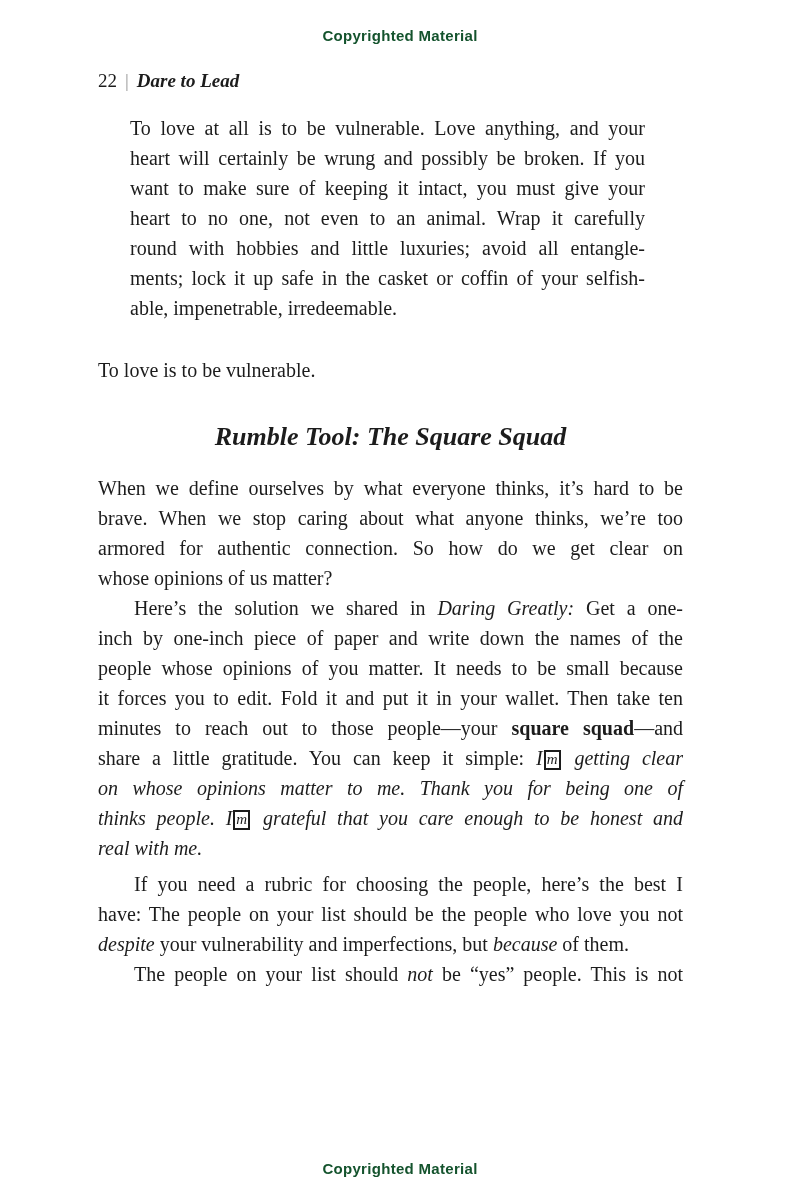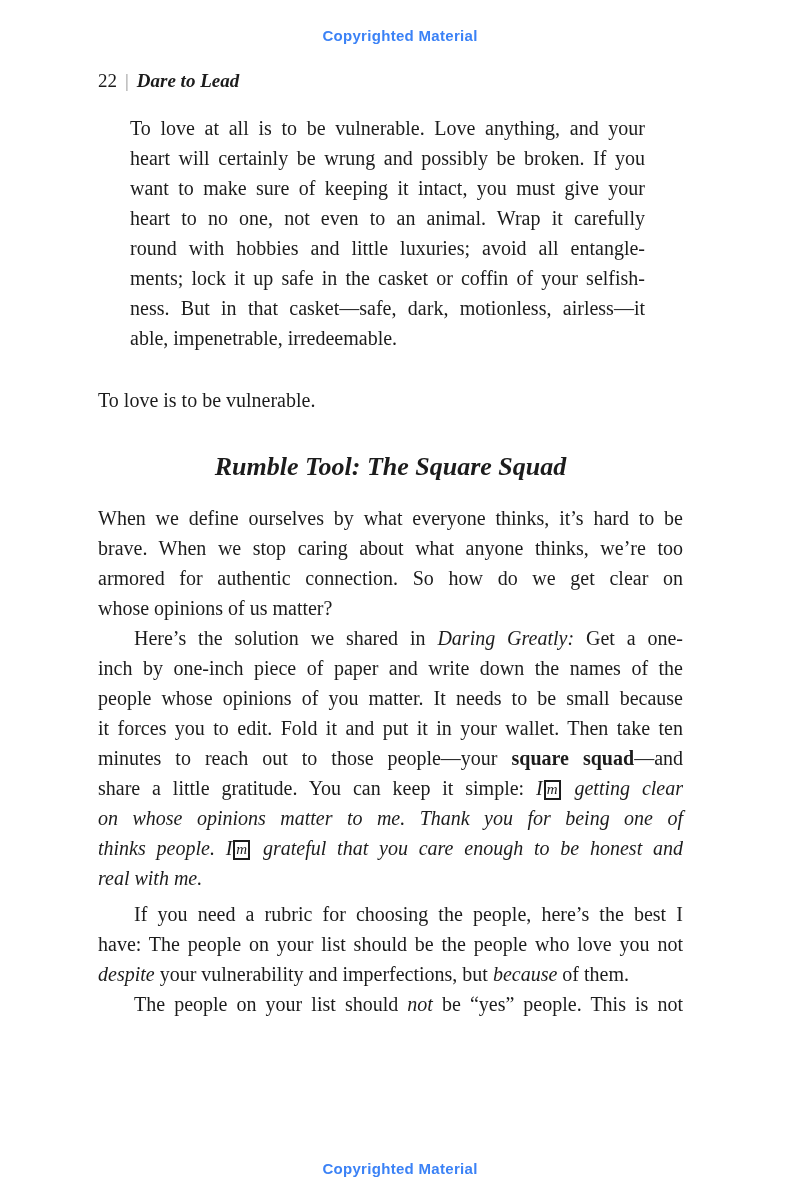--- a/index.html
+++ b/index.html
@@ -13,21 +13,21 @@
     overflow: hidden;
   }
   .copyright {
     position: absolute;
     left: 0; right: 0;
     text-align: center;
     font-family: "Liberation Sans", sans-serif;
     font-weight: bold;
     font-size: 15px;
     letter-spacing: 0.3px;
-    color: #3b82f6;
+    color: #14532d;
   }
   .copyright.top { top: 27px; }
   .copyright.bottom { top: 1160px; }
   .page-header {
     position: absolute;
     left: 98px;
     top: 70px;
     font-size: 19px;
     color: #1c1c1c;
   }
@@ -84,21 +84,20 @@
   </div>
 
   <div class="content" id="content">
       <div class="block block-0 quote">
         <div class="line j"><span>To love at all is to be vulnerable. Love anything, and your</span></div>
         <div class="line j"><span>heart will certainly be wrung and possibly be broken. If you</span></div>
         <div class="line j"><span>want to make sure of keeping it intact, you must give your</span></div>
         <div class="line j"><span>heart to no one, not even to an animal. Wrap it carefully</span></div>
         <div class="line j"><span>round with hobbies and little luxuries; avoid all entangle-</span></div>
         <div class="line j"><span>ments; lock it up safe in the casket or coffin of your selfish-</span></div>
-        <div class="line j"><span>ness. But in that casket—safe, dark, motionless, airless—it</span></div>
         <div class="line"><span>able, impenetrable, irredeemable.</span></div>
       </div>
       <div class="block block-1 plain">
         <div class="line"><span>To love is to be vulnerable.</span></div>
       </div>
       <div class="block block-2 heading">Rumble Tool: The Square Squad</div>
       <div class="block block-3 para">
         <div class="line j"><span>When we define ourselves by what everyone thinks, it’s hard to be</span></div>
         <div class="line j"><span>brave. When we stop caring about what anyone thinks, we’re too</span></div>
         <div class="line j"><span>armored for authentic connection. So how do we get clear on</span></div>

